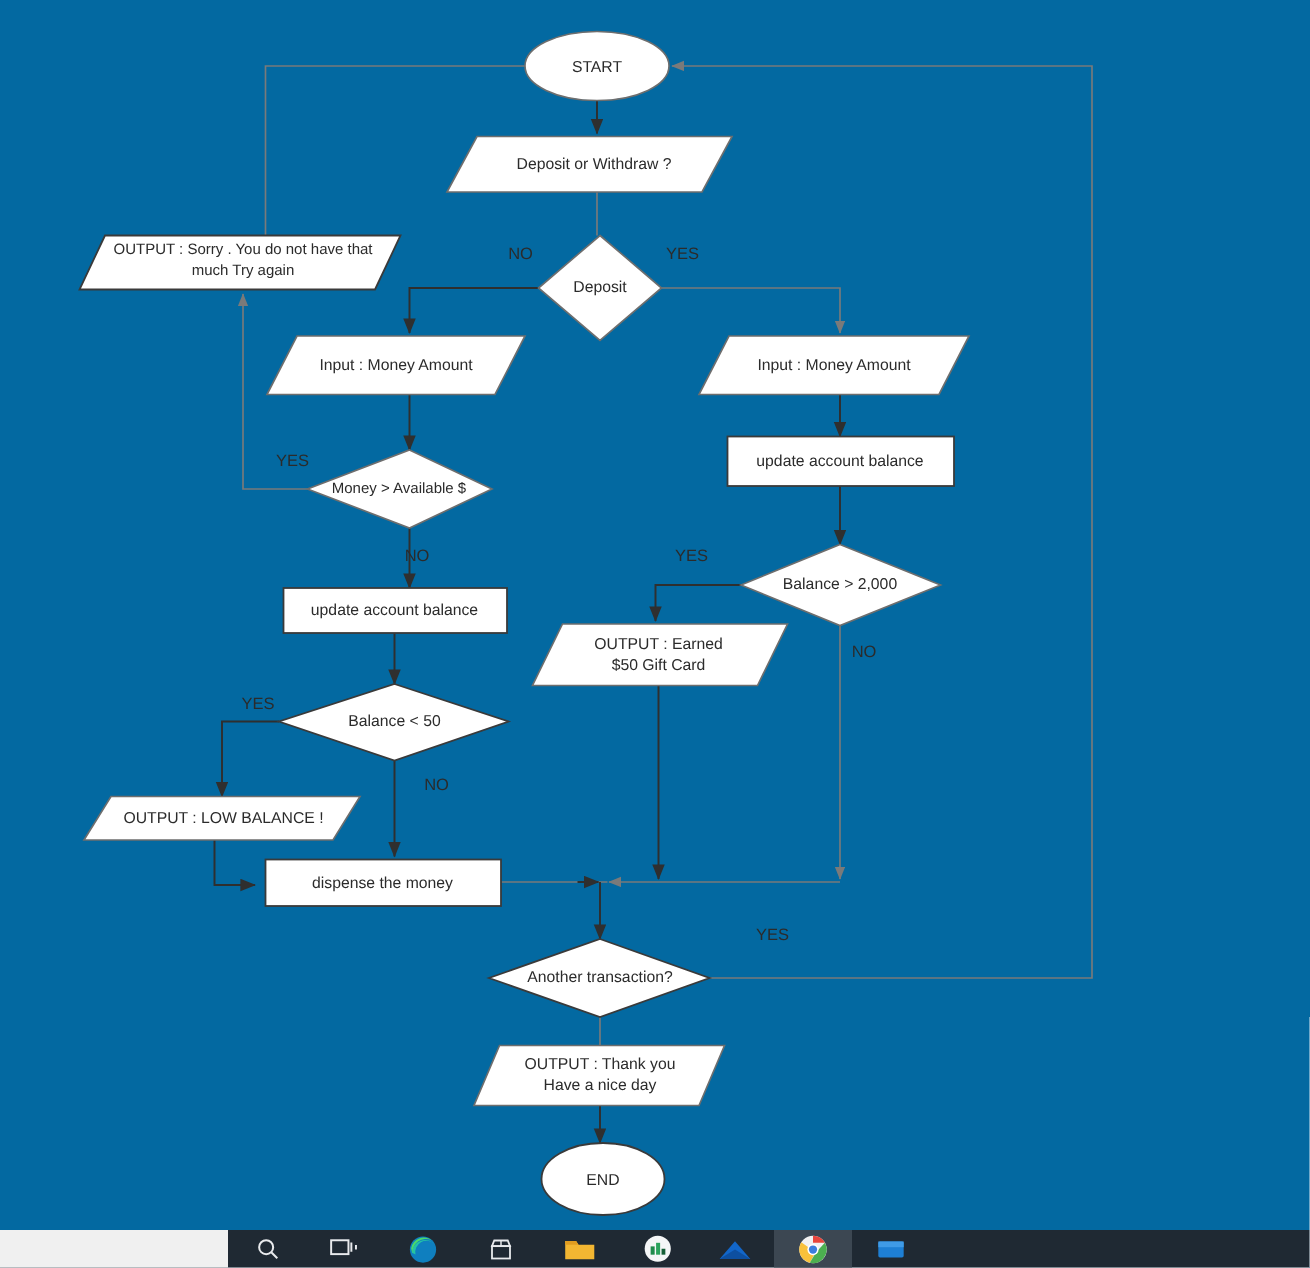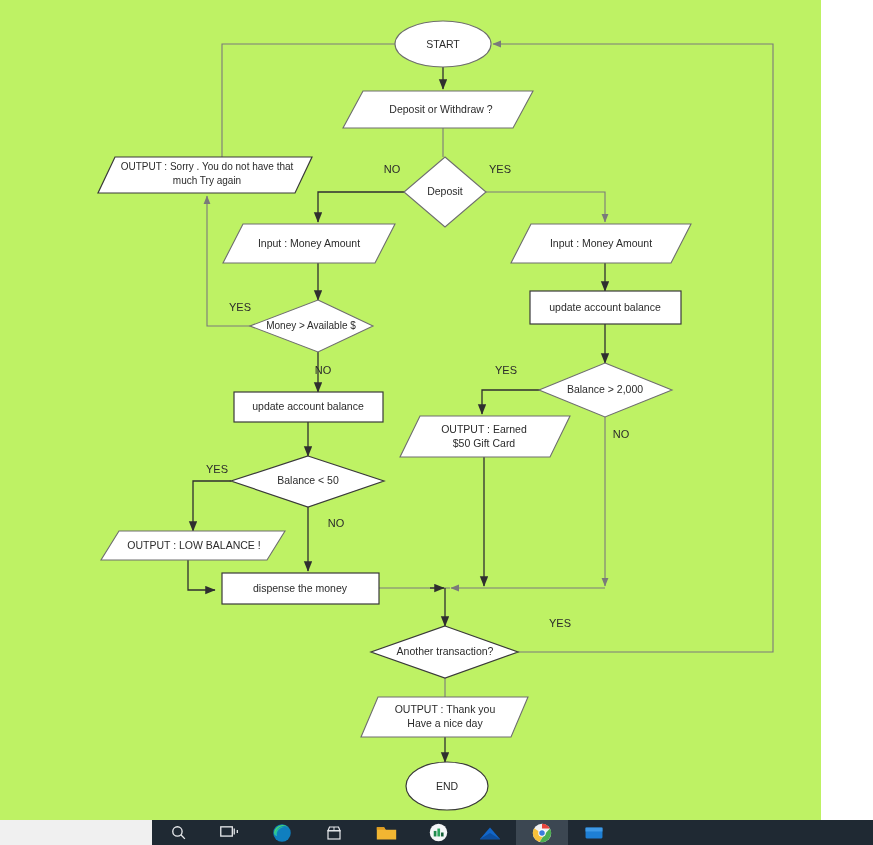--- a/index.html
+++ b/index.html
@@ -1,18 +1,18 @@
 <!DOCTYPE html>
 <html><head>
 <meta charset="utf-8">
 <style>
   html,body{margin:0;padding:0;background:#ffffff;}
   body{width:873px;height:845px;overflow:hidden;font-family:"Liberation Sans",sans-serif;}
   #app{position:relative;width:873px;height:845px;background:#ffffff;}
-  #canvas-wrap{position:absolute;left:0;top:0;width:776px;height:820px;background:#bef264;overflow:hidden;padding-left:45px;}
+  #canvas-wrap{position:absolute;left:0;top:0;width:873px;height:820px;background:#0369a1;overflow:hidden;}
   svg#flow{display:block;width:873px;height:820px;}
   .shape{fill:#ffffff;stroke:#6e6e6e;stroke-width:1.1;}
   .shape-dark{fill:#ffffff;stroke:#3a3a3a;stroke-width:1.2;}
   .conn{stroke:#7a7a7a;stroke-width:1.1;fill:none;}
   .conn-dark{stroke:#2f2f2f;stroke-width:1.3;fill:none;}
   .nodetext{font-family:"Liberation Sans",sans-serif;font-size:10.5px;fill:#2b2b2b;text-anchor:middle;dominant-baseline:middle;}
   .nodetext.sm{font-size:10px;}
   .edgelabel{font-family:"Liberation Sans",sans-serif;font-size:11px;fill:#2b2b2b;text-anchor:middle;dominant-baseline:middle;}
   
   #taskbar{position:absolute;left:0;top:820px;width:873px;height:25px;background:#1f2933;display:flex;align-items:center;}

